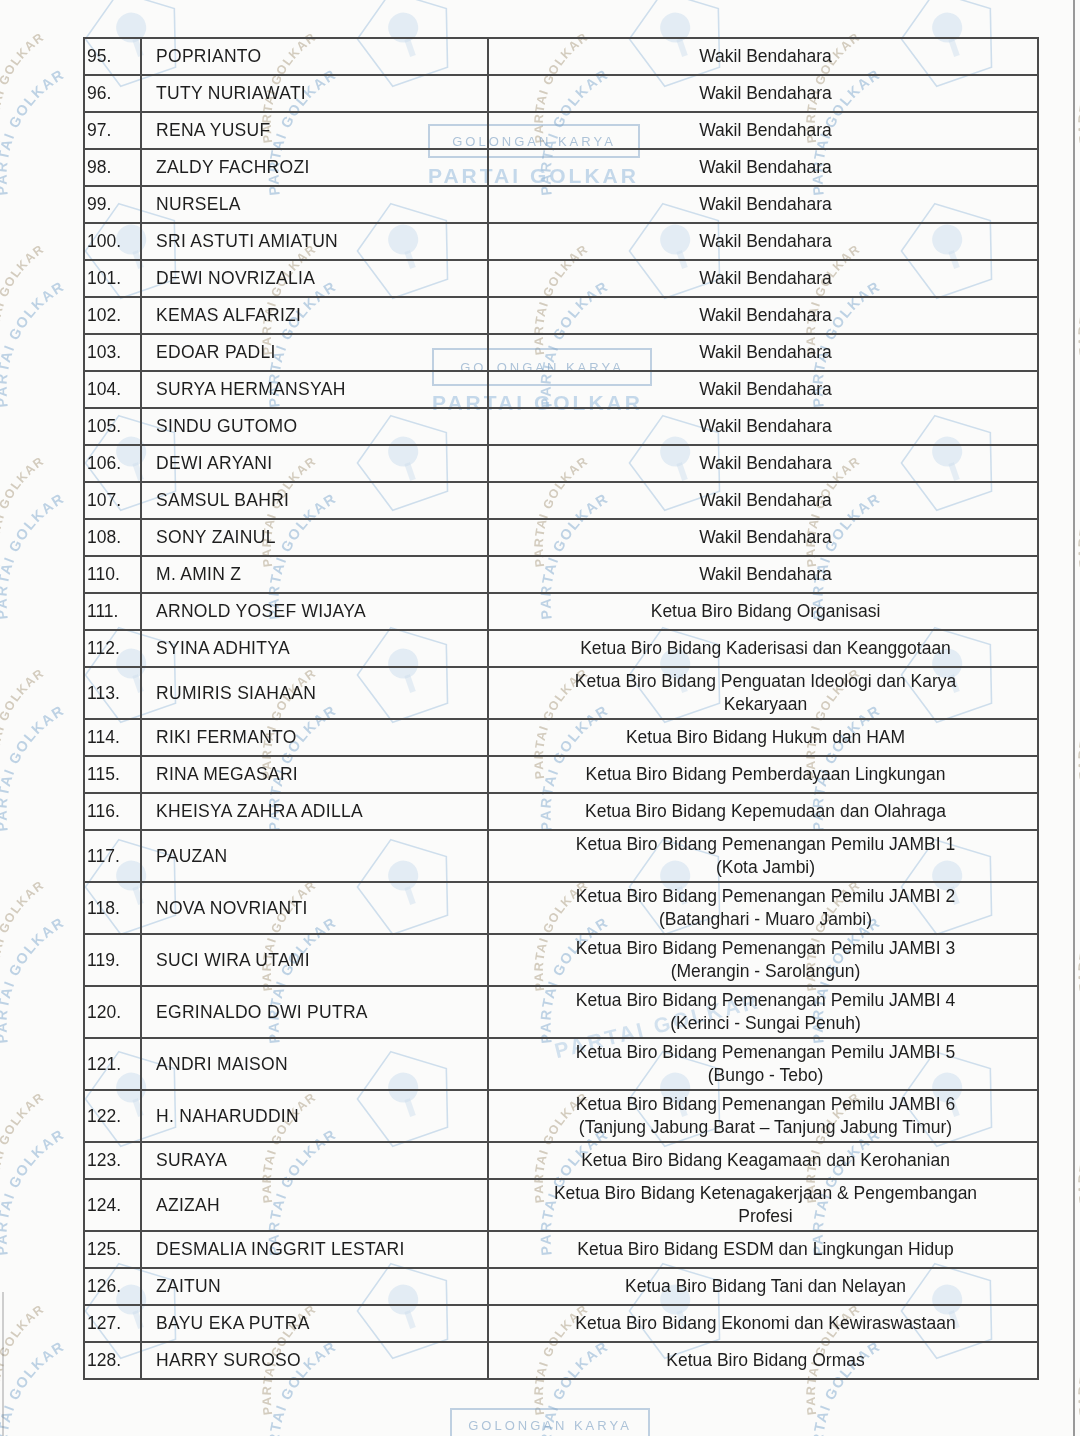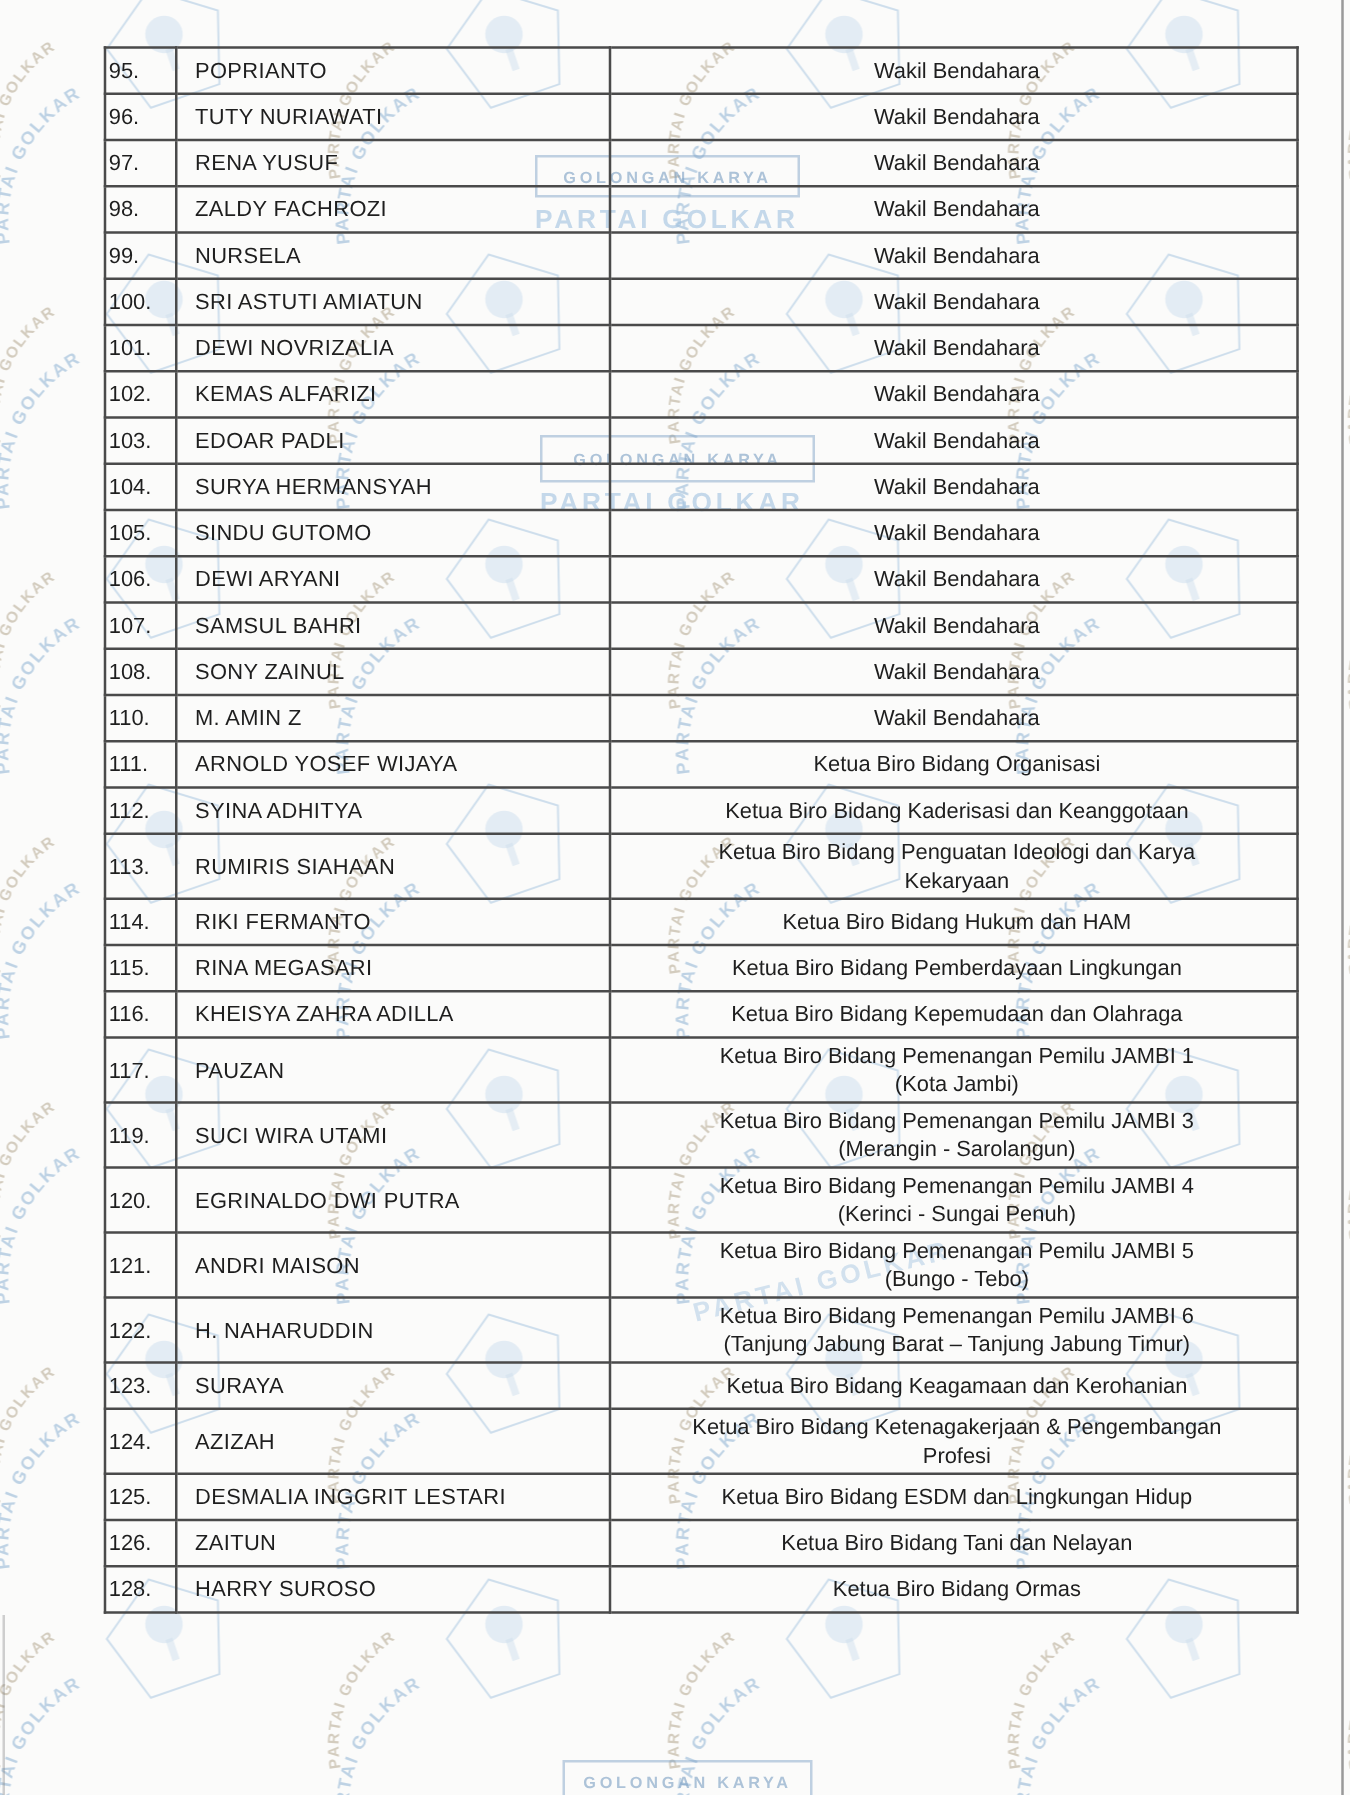--- a/index.html
+++ b/index.html
@@ -7,21 +7,21 @@
     position:relative;width:1080px;height:1436px;margin:0 auto;
     background:#fbfbfa;overflow:hidden;
     font-family:"Liberation Sans","DejaVu Sans",sans-serif;
   }
 
   
   #wm-svg{position:absolute;left:0;top:0;width:1080px;height:1436px;z-index:0;}
   .logo-unit{position:absolute;z-index:0;}
   .wm-bracket{
     box-sizing:border-box;border:2px solid rgba(132,166,199,.50);
-    color:rgba(125,160,195,.62);font-size:13px;font-weight:bold;
+    color:rgba(125,160,195,.62);font-size:13px;font-weight:normal;
     letter-spacing:3px;text-align:center;white-space:nowrap;
     display:flex;align-items:center;justify-content:center;
   }
   .wm-bigtext{
     color:rgba(160,194,223,.60);font-size:21px;font-weight:bold;
     letter-spacing:3px;white-space:nowrap;
   }
   .edge-line{position:absolute;background:rgba(120,120,120,.75);z-index:3;}
 
   
@@ -210,20 +210,26 @@
       <td class="cell-name">KHEISYA ZAHRA ADILLA</td>
       <td class="cell-pos">Ketua Biro Bidang Kepemudaan dan Olahraga</td>
     </tr>
         <tr class="double">
       <td class="cell-no">117.</td>
       <td class="cell-name">PAUZAN</td>
       <td class="cell-pos">Ketua Biro Bidang Pemenangan Pemilu JAMBI 1
 (Kota Jambi)</td>
     </tr>
         <tr class="double">
+      <td class="cell-no">118.</td>
+      <td class="cell-name">NOVA NOVRIANTI</td>
+      <td class="cell-pos">Ketua Biro Bidang Pemenangan Pemilu JAMBI 2
+(Batanghari - Muaro Jambi)</td>
+    </tr>
+        <tr class="double">
       <td class="cell-no">119.</td>
       <td class="cell-name">SUCI WIRA UTAMI</td>
       <td class="cell-pos">Ketua Biro Bidang Pemenangan Pemilu JAMBI 3
 (Merangin - Sarolangun)</td>
     </tr>
         <tr class="double">
       <td class="cell-no">120.</td>
       <td class="cell-name">EGRINALDO DWI PUTRA</td>
       <td class="cell-pos">Ketua Biro Bidang Pemenangan Pemilu JAMBI 4
 (Kerinci - Sungai Penuh)</td>
@@ -255,20 +261,25 @@
       <td class="cell-no">125.</td>
       <td class="cell-name">DESMALIA INGGRIT LESTARI</td>
       <td class="cell-pos">Ketua Biro Bidang ESDM dan Lingkungan Hidup</td>
     </tr>
         <tr class="single">
       <td class="cell-no">126.</td>
       <td class="cell-name">ZAITUN</td>
       <td class="cell-pos">Ketua Biro Bidang Tani dan Nelayan</td>
     </tr>
         <tr class="single">
+      <td class="cell-no">127.</td>
+      <td class="cell-name">BAYU EKA PUTRA</td>
+      <td class="cell-pos">Ketua Biro Bidang Ekonomi dan Kewiraswastaan</td>
+    </tr>
+        <tr class="single">
       <td class="cell-no">128.</td>
       <td class="cell-name">HARRY SUROSO</td>
       <td class="cell-pos">Ketua Biro Bidang Ormas</td>
     </tr>
       </tbody>
   </table>
 
 </div>
 
 </body></html>

